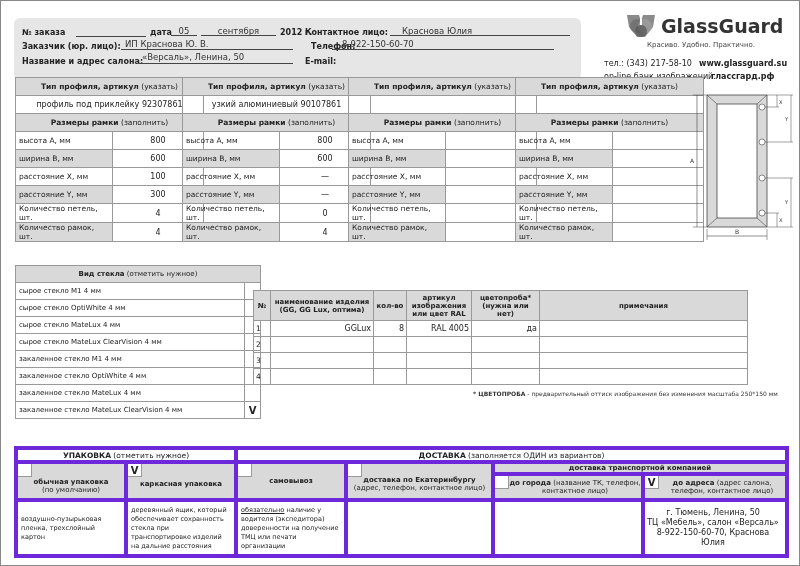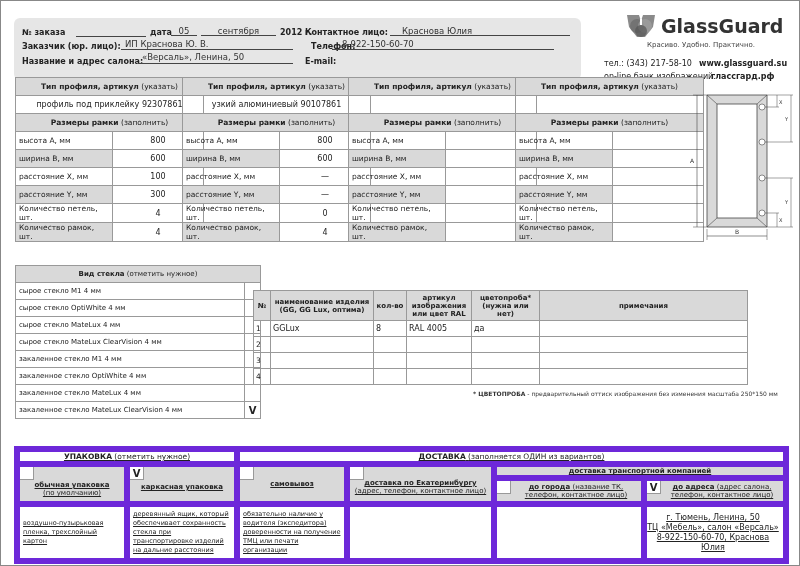--- a/index.html
+++ b/index.html
@@ -31,29 +31,29 @@
   .gt { position: absolute; left: 14px; top: 264px; width: 246px; font-size: 7px; }
   .gt td { border: 1px solid #999; height: 17px; padding: 0 3px; }
   .gt .hd { background: #d9d9d9; text-align: center; }
   .gt .chk { width: 16px; text-align: center; font-weight: bold; font-size: 10px; }
 
   
   .pt { position: absolute; left: 252px; top: 289px; width: 495px; font-size: 7.5px; }
   .pt td, .pt th { border: 1px solid #999; padding: 0 2px; height: 16px; }
   .pt th { background: #d9d9d9; font-size: 7px; font-weight: bold; height: 30px; text-align: center; }
   .pt th span { font-weight: bold; }
-  .pt td { text-align: left; font-size: 8px; }
+  .pt td { text-align: right; font-size: 8px; }
   .pt td.num { text-align: left; font-size: 7.5px; }
 
   .note { left: 472px; top: 389px; font-size: 6px; color: #333; white-space: nowrap; }
   .note b { font-weight: bold; }
 
   
   .bt { position: absolute; left: 13px; top: 445px; width: 775px; font-size: 7px; }
-  .bt td { border: 6px solid #6d28d9; vertical-align: middle; text-align: center; position: relative; text-decoration: underline; }
+  .bt td { border: 4px solid #6d28d9; vertical-align: middle; text-align: center; position: relative; }
   .bt .g { background: #d9d9d9; }
   .bt .cb { position: absolute; left: 0; top: 0; width: 14px; height: 13px; background: #fff; border-right: 1px solid #999; border-bottom: 1px solid #999; font-weight: bold; font-size: 10px; line-height: 13px; text-align: center; }
   .bt .desc { text-align: left; padding: 3px; font-size: 6.5px; line-height: 9px; }
   .bt b { font-weight: bold; }
   .bt .addr { font-size: 8px; line-height: 10px; padding-right: 4px; }
 
   
   .diag { left: 680px; top: 90px; }
 </style>
 </head>

